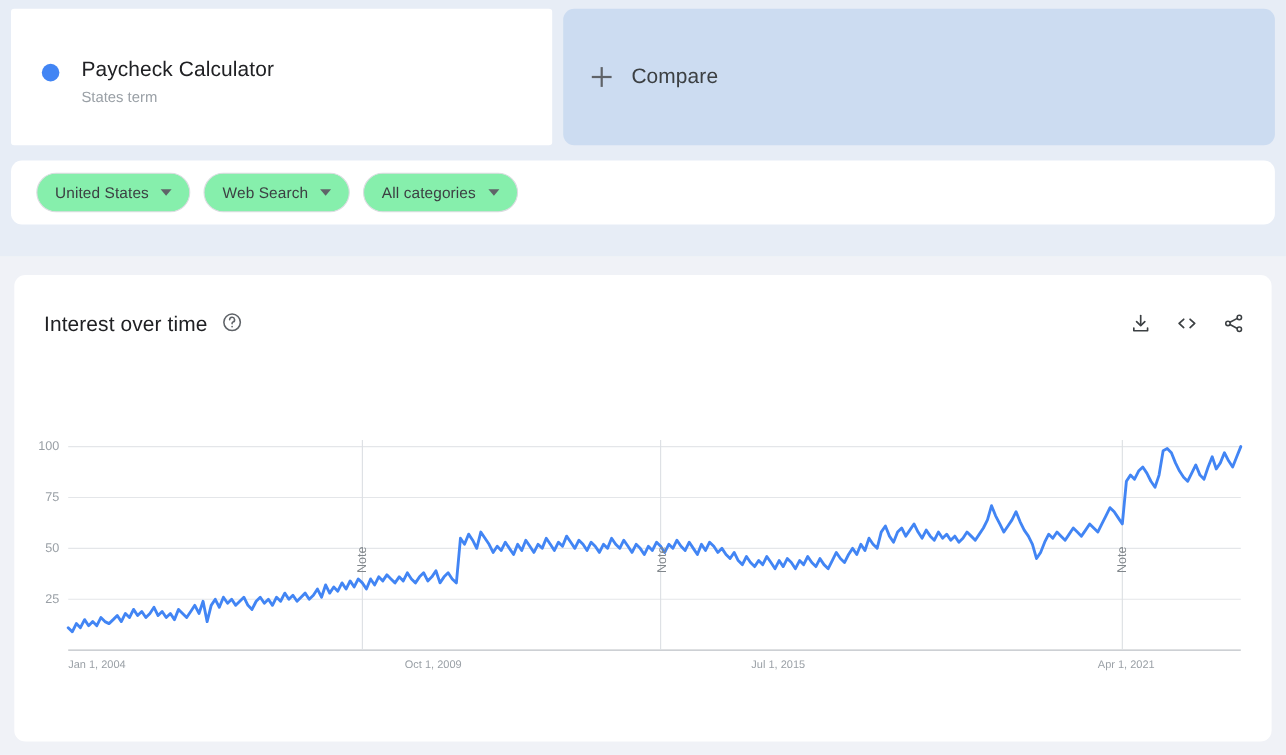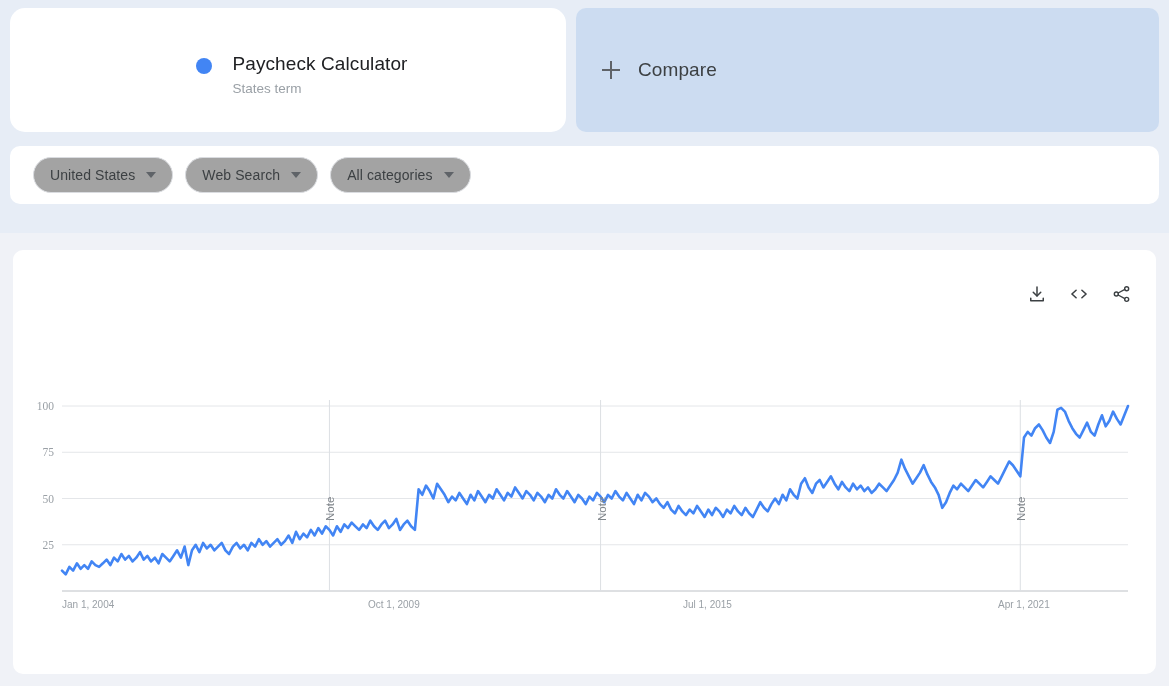--- a/index.html
+++ b/index.html
@@ -21,25 +21,24 @@
     background: #f0f2f7;
   }
 
   
   .term-row {
     position: absolute; left: 10px; top: 8px;
     width: 1149px; height: 124px;
     display: flex; gap: 10px;
   }
   .term-card {
-    width: 556px; height: 124px;
-    background: #ffffff; border-radius: 15px;
+    width: 492px; height: 124px;
+    background: #ffffff; border-radius: 3px;
     display: flex; align-items: flex-start;
     padding: 44px 0 0 20px;
-    justify-content: center;
   }
   .term-dot {
     width: 16px; height: 16px; border-radius: 50%;
     background: #4285f4; margin: 6px 20px 0 8px; flex: none;
   }
   .term-texts { display: flex; flex-direction: column; }
   .term-title {
     font-size: 19px; color: #202124; line-height: 24px; letter-spacing: .1px;
   }
   .term-sub {
@@ -64,21 +63,21 @@
   
   .filter-bar {
     position: absolute; left: 10px; top: 146px;
     width: 1149px; height: 58px;
     background: #ffffff; border-radius: 10px;
     display: flex; align-items: center; padding-left: 23px; gap: 12px;
   }
   .chip {
     height: 36px; border: 1px solid #dadce0; border-radius: 18px;
     display: inline-flex; align-items: center; justify-content: center;
-    padding: 0 16px; background: #a3a3a3; cursor: pointer;
+    padding: 0 16px; background: #86efac; cursor: pointer;
   }
   .chip-label { font-size: 14px; color: #3c4043; letter-spacing: .1px; }
   .caret {
     width: 0; height: 0; margin-left: 11px;
     border-left: 5px solid transparent; border-right: 5px solid transparent;
     border-top: 6px solid #5f6368;
   }
 
   
   .chart-card {
@@ -95,21 +94,21 @@
   .chart-actions {
     position: absolute; right: 24px; top: 34px;
     display: flex; align-items: center; gap: 21px;
   }
   .act { cursor: pointer; display: block; }
 
   
   .plot { position: absolute; left: 0; top: 0; width: 1143px; height: 424px; }
   .ylab {
     position: absolute; right: 18px; font-size: 11.5px; color: #9aa0a6;
-    text-align: right; width: 40px; transform: translateY(-50%); font-family: Liberation Serif, serif;
+    text-align: right; width: 40px; transform: translateY(-50%);
   }
   .xlab {
     position: absolute; font-size: 10px; color: #9aa0a6; white-space: nowrap;
   }
   .note-lbl {
     position: absolute; font-size: 11.5px; color: #80868b;
     transform: rotate(-90deg); transform-origin: left top; white-space: nowrap;
   }
 </style>
 </head>
@@ -142,20 +141,30 @@
       <span class="chip-label">Web Search</span>
       <span class="caret"></span>
     </div>
     <div class="chip">
       <span class="chip-label">All categories</span>
       <span class="caret"></span>
     </div>
   </div>
 
   <div class="chart-card">
+    <div class="chart-head">
+      <span class="chart-title">Interest over time</span>
+      <span class="help-icon">
+        <svg width="20" height="20" viewBox="0 0 24 24" fill="none" stroke="#5f6368" stroke-width="1.7">
+          <circle cx="12" cy="12" r="9"></circle>
+          <path d="M9.3 9.2a2.7 2.7 0 1 1 3.4 2.6c-.5.2-.7.7-.7 1.2v.6" stroke-linecap="round"></path>
+          <circle cx="12" cy="16.6" r=".95" fill="#5f6368" stroke="none"></circle>
+        </svg>
+      </span>
+    </div>
 
     <div class="chart-actions">
       <span class="act">
         <svg width="20" height="20" viewBox="0 0 24 24" fill="none" stroke="#3c4043" stroke-width="1.8" stroke-linecap="round" stroke-linejoin="round">
           <path d="M12 3.5v10.5"></path>
             <path d="M7.5 10l4.5 4.5 4.5-4.5"></path>
           <path d="M4.5 17v3h15v-3"></path>
         </svg>
       </span>
       <span class="act">

